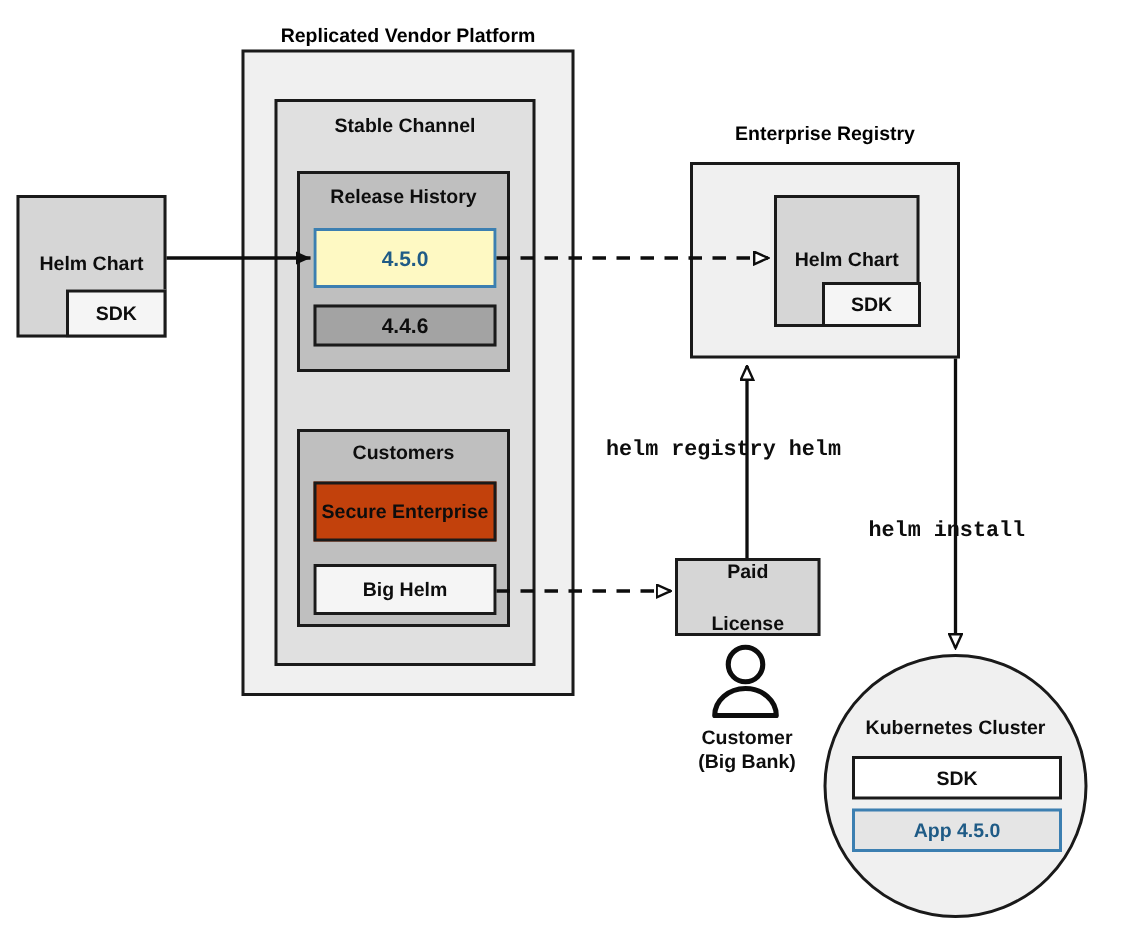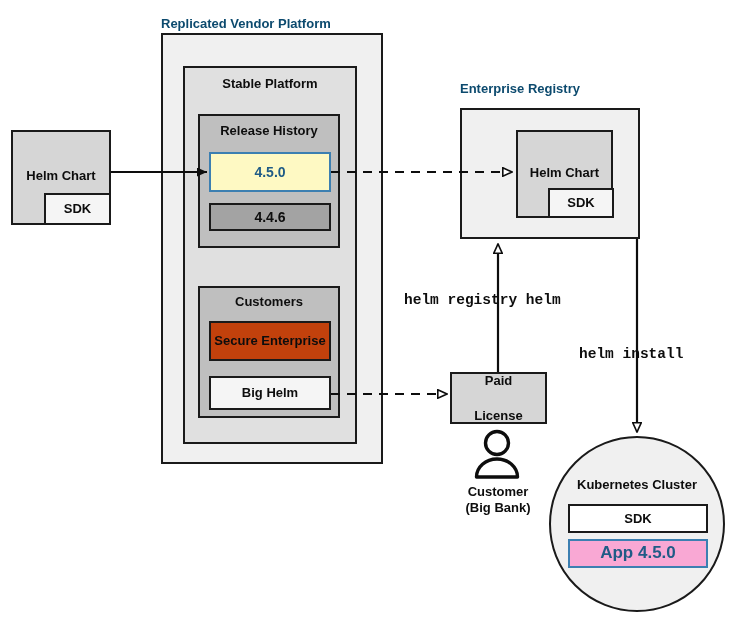--- a/index.html
+++ b/index.html
@@ -24,22 +24,23 @@
     display: flex;
     align-items: center;
     justify-content: center;
     text-align: center;
     font-weight: bold;
     color: #0d0d0d;
     line-height: 1.18;
   }
   .label-top {
     position: absolute;
+    text-align: center;
     font-weight: bold;
-    color: #0c4a6e;
+    color: #000000;
     font-size: 13px;
     white-space: nowrap;
   }
   .free-label {
     position: absolute;
     text-align: center;
     font-weight: bold;
     color: #0d0d0d;
     font-size: 13px;
     line-height: 1.25;
@@ -80,21 +81,21 @@
 </head>
 <body>
 
 <div id="canvas">
 
   <div class="label-top" style="left:161px; top:16px; width:222px;">Replicated Vendor Platform</div>
 
   <div class="box" style="left:161px; top:33px; width:222px; height:431px; background:#f0f0f0;"></div>
 
   <div class="box" style="left:183px; top:66px; width:174px; height:378px; background:#e0e0e0;"></div>
-  <div class="title-inside" style="left:183px; width:174px; top:76px;">Stable Platform</div>
+  <div class="title-inside" style="left:183px; width:174px; top:76px;">Stable Channel</div>
 
   <div class="box" style="left:198px; top:114px; width:142px; height:134px; background:#bfbfbf;"></div>
   <div class="title-inside" style="left:198px; width:142px; top:123px;">Release History</div>
 
   <div class="box" style="left:209px; top:152px; width:122px; height:40px; background:#fef9c3; border-color:#3c7fb1; color:#1f5b86; font-size:14px;">
     <span>4.5.0</span>
   </div>
 
   <div class="box" style="left:209px; top:203px; width:122px; height:28px; background:#a3a3a3; font-size:14px;">
     <span>4.4.6</span>
@@ -141,21 +142,21 @@
 
   <div class="mono-label" style="left:404px; top:292px;">helm registry helm</div>
   <div class="mono-label" style="left:579px; top:346px;">helm install</div>
 
   <div class="circle" style="left:549px; top:436px; width:176px; height:176px; background:#f0f0f0;"></div>
   <div class="title-inside" style="left:549px; width:176px; top:477px;">Kubernetes Cluster</div>
 
   <div class="box" style="left:568px; top:504px; width:140px; height:29px; background:#ffffff; font-size:13px;">
     <span>SDK</span>
   </div>
-  <div class="box" style="left:568px; top:539px; width:140px; height:29px; background:#f9a8d4; border-color:#3c7fb1; color:#1f5b86; font-size:17px;">
+  <div class="box" style="left:568px; top:539px; width:140px; height:29px; background:#e5e5e5; border-color:#3c7fb1; color:#1f5b86; font-size:13px;">
     <span>App 4.5.0</span>
   </div>
 
   <svg class="overlay" viewBox="0 0 747 634" xmlns="http://www.w3.org/2000/svg">
     <defs>
       <marker id="arrowFilled" markerWidth="11" markerHeight="9" refX="10" refY="4.5" orient="auto" markerUnits="userSpaceOnUse">
         <path d="M0,0 L10,4.5 L0,9 z" fill="#0d0d0d"></path>
       </marker>
       <marker id="arrowOpen" markerWidth="11" markerHeight="10" refX="10" refY="5" orient="auto" markerUnits="userSpaceOnUse">
         <path d="M0.8,0.8 L10,5 L0.8,9.2 z" fill="#ffffff" stroke="#0d0d0d" stroke-width="1.6"></path>

